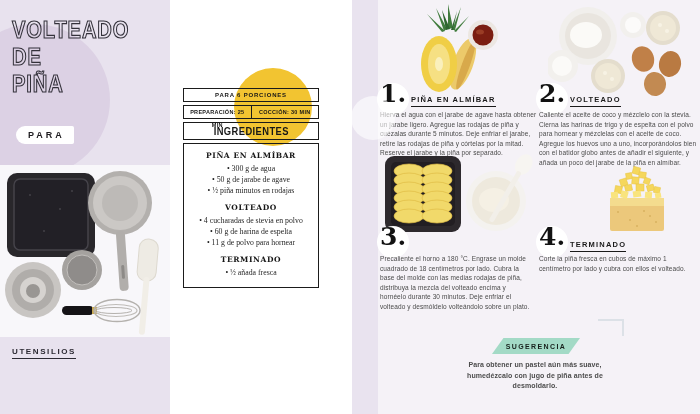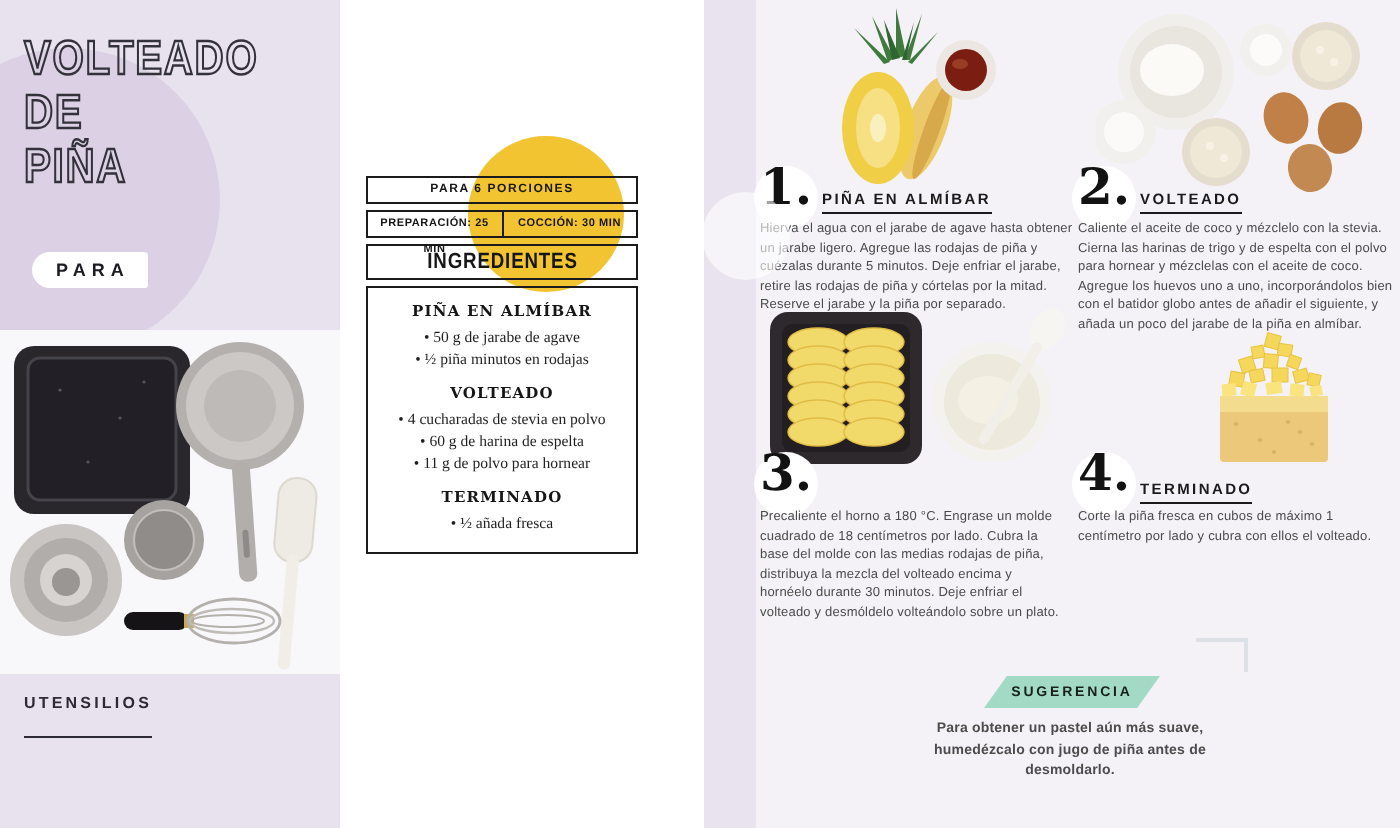--- a/index.html
+++ b/index.html
@@ -9,21 +9,21 @@
   
   .left-panel { position:absolute; left:0; top:0; width:170px; height:414px; background:#e8e2ee; overflow:hidden; }
   .title-circle { position:absolute; left:-42px; top:24px; width:152px; height:152px; border-radius:50%; background:#dcd1e4; }
   .page-title { position:absolute; left:12px; top:16px; font-weight:bold; font-size:24px; line-height:27px;
                 letter-spacing:1px; color:transparent; -webkit-text-stroke:1.2px #33313a; }
   .page-title .tl { display:block; transform:scaleX(0.84); transform-origin:left center; white-space:nowrap; }
   .light-badge { position:absolute; left:16px; top:126px; background:#ffffff; border-radius:10px 2px 2px 10px;
                  padding:4px 9px 4px 12px; font-size:9px; font-weight:bold; letter-spacing:3px; color:#1d1b1f; }
   .utensils-photo { position:absolute; left:0; top:165px; width:170px; height:172px; background:#f8f7fa; }
   .utensils-label { position:absolute; left:12px; top:347px; font-size:8px; font-weight:bold; letter-spacing:1.6px;
-                    color:#2c2a33; border-bottom:1.5px solid #2c2a33; padding-bottom:12px; }
+                    color:#2c2a33; border-bottom:1.5px solid #2c2a33; padding-bottom:2px; }
 
   
   .mid-col { position:absolute; left:170px; top:0; width:182px; height:414px; background:#ffffff; }
   .yellow-circle { position:absolute; left:64px; top:68px; width:78px; height:78px; border-radius:50%; background:#f2c431; }
   .gutter { position:absolute; left:352px; top:0; width:26px; height:414px; background:#e9e3ef; }
   .gutter-circle { position:absolute; left:351px; top:96px; width:44px; height:44px; border-radius:50%;
                    background:rgba(255,255,255,0.6); z-index:3; }
 
   .card { position:absolute; left:13px; top:88px; width:136px; z-index:2; color:#161616; }
   .cbox { border:1px solid #1b1b1b; background:transparent; text-align:center; }
@@ -135,20 +135,21 @@
     <div class="cbox times">
       <div class="cell">PREPARACIÓN: 25 MIN</div>
       <div class="cell">COCCIÓN: 30 MIN</div>
     </div>
     <div class="cbox ing-title">
       <span>INGREDIENTES</span>
     </div>
     <div class="cbox list">
       <div class="ing-section">
         <div class="ing-section-title">PIÑA EN ALMÍBAR</div>
+        <div class="ing-item">300 g de agua</div>
         <div class="ing-item">50 g de jarabe de agave</div>
         <div class="ing-item">½ piña minutos en rodajas</div>
       </div>
       <div class="ing-section">
         <div class="ing-section-title">VOLTEADO</div>
         <div class="ing-item">4 cucharadas de stevia en polvo</div>
         <div class="ing-item">60 g de harina de espelta</div>
         <div class="ing-item">11 g de polvo para hornear</div>
       </div>
       <div class="ing-section">

